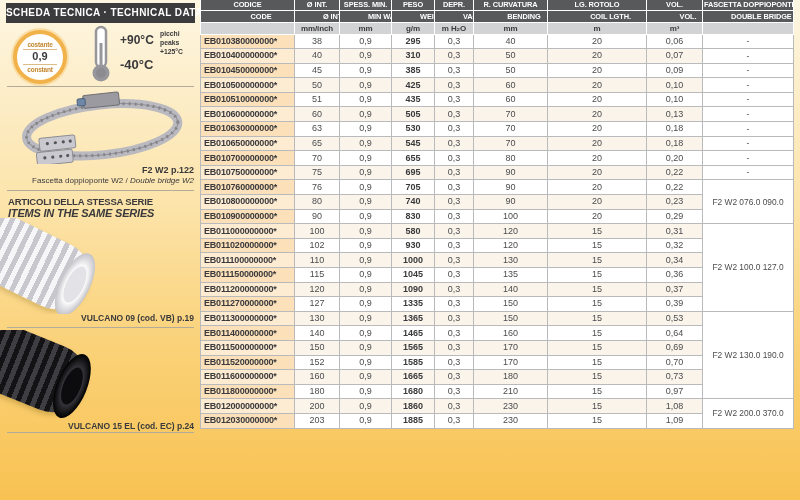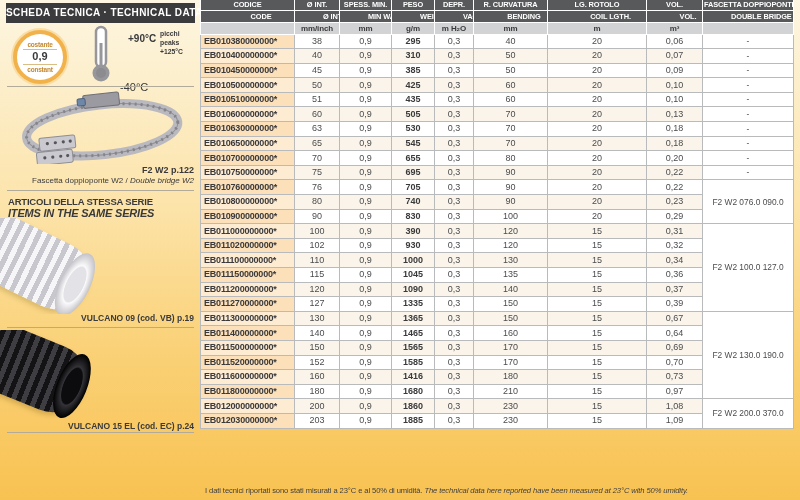--- a/index.html
+++ b/index.html
@@ -21,22 +21,22 @@
     position:absolute; left:13px; top:30px; width:54px; height:54px; border-radius:50%;
     background:#fff; border:4px solid #f2b24b; box-shadow:0 0 0 2px #f9dda4;
     display:flex; flex-direction:column; align-items:center; justify-content:center;
   }
   .badge .small { font-size:6.5px; font-weight:bold; color:#c4872f; letter-spacing:-.2px; }
   .badge .val {
     font-size:11px; font-weight:bold; color:#3a3a3c; line-height:1.25;
     border-top:1px solid #d9bd85; border-bottom:1px solid #d9bd85; padding:0 9px; margin:1px 0;
   }
   .thermo { position:absolute; left:88px; top:25px; }
-  .temp-max { position:absolute; left:128px; top:33px; font-size:10px; font-weight:bold; }
-  .temp-min { position:absolute; left:120px; top:81px; font-size:11px; font-weight:normal; }
+  .temp-max { position:absolute; left:120px; top:33px; font-size:12px; font-weight:bold; }
+  .temp-min { position:absolute; left:120px; top:57px; font-size:13px; font-weight:bold; }
   .peaks { position:absolute; left:160px; top:29px; font-size:6.8px; font-weight:bold;
            white-space:pre-line; line-height:1.35; }
   .sb-div { position:absolute; left:7px; width:187px; height:0; border-top:1px solid #b2ab99; }
   .clamp { position:absolute; left:10px; top:90px; }
   .clamp-ref { position:absolute; right:6px; top:165px; font-size:9px; font-weight:bold;padding-left:44px; }
   .clamp-cap { position:absolute; right:6px; top:176px; font-size:8px; white-space:nowrap; }
   .clamp-cap .en { font-style:italic; }
   .series-it { position:absolute; left:8px; top:196px; font-size:9.5px; font-weight:bold; letter-spacing:-.2px; }
   .series-en { position:absolute; left:8px; top:207px; font-size:11px; font-weight:bold; font-style:italic; letter-spacing:-.2px; }
   .hose-wrap { position:absolute; left:0; width:200px; overflow:hidden; }
@@ -348,21 +348,21 @@
             <td class="weight">830</td>
             <td>0,3</td>
             <td>100</td>
             <td>20</td>
             <td>0,29</td>
           </tr>
           <tr>
             <td class="code">EB011000000000*</td>
             <td>100</td>
             <td>0,9</td>
-            <td class="weight">390</td>
+            <td class="weight">580</td>
             <td>0,3</td>
             <td>120</td>
             <td>15</td>
             <td>0,31</td>
             <td class="bridge" rowspan="6">F2 W2 100.0 127.0</td>
           </tr>
           <tr>
             <td class="code">EB011020000000*</td>
             <td>102</td>
             <td>0,9</td>
@@ -413,21 +413,21 @@
             <td>0,39</td>
           </tr>
           <tr>
             <td class="code">EB011300000000*</td>
             <td>130</td>
             <td>0,9</td>
             <td class="weight">1365</td>
             <td>0,3</td>
             <td>150</td>
             <td>15</td>
-            <td>0,67</td>
+            <td>0,53</td>
             <td class="bridge" rowspan="6">F2 W2 130.0 190.0</td>
           </tr>
           <tr>
             <td class="code">EB011400000000*</td>
             <td>140</td>
             <td>0,9</td>
             <td class="weight">1465</td>
             <td>0,3</td>
             <td>160</td>
             <td>15</td>
@@ -450,21 +450,21 @@
             <td class="weight">1585</td>
             <td>0,3</td>
             <td>170</td>
             <td>15</td>
             <td>0,70</td>
           </tr>
           <tr>
             <td class="code">EB011600000000*</td>
             <td>160</td>
             <td>0,9</td>
-            <td class="weight">1416</td>
+            <td class="weight">1665</td>
             <td>0,3</td>
             <td>180</td>
             <td>15</td>
             <td>0,73</td>
           </tr>
           <tr>
             <td class="code">EB011800000000*</td>
             <td>180</td>
             <td>0,9</td>
             <td class="weight">1680</td>
@@ -491,17 +491,14 @@
             <td class="weight">1885</td>
             <td>0,3</td>
             <td>230</td>
             <td>15</td>
             <td>1,09</td>
           </tr>
         </tbody>
     </table>
   </div>
 
-  <div class="footer-note">
-    <span>I dati tecnici riportati sono stati misurati a 23°C e al 50% di umidità. </span><span class="en">The technical data here reported have been measured at 23°C with 50% umidity.</span>
-  </div>
 
 </div>
 
 </body></html>

